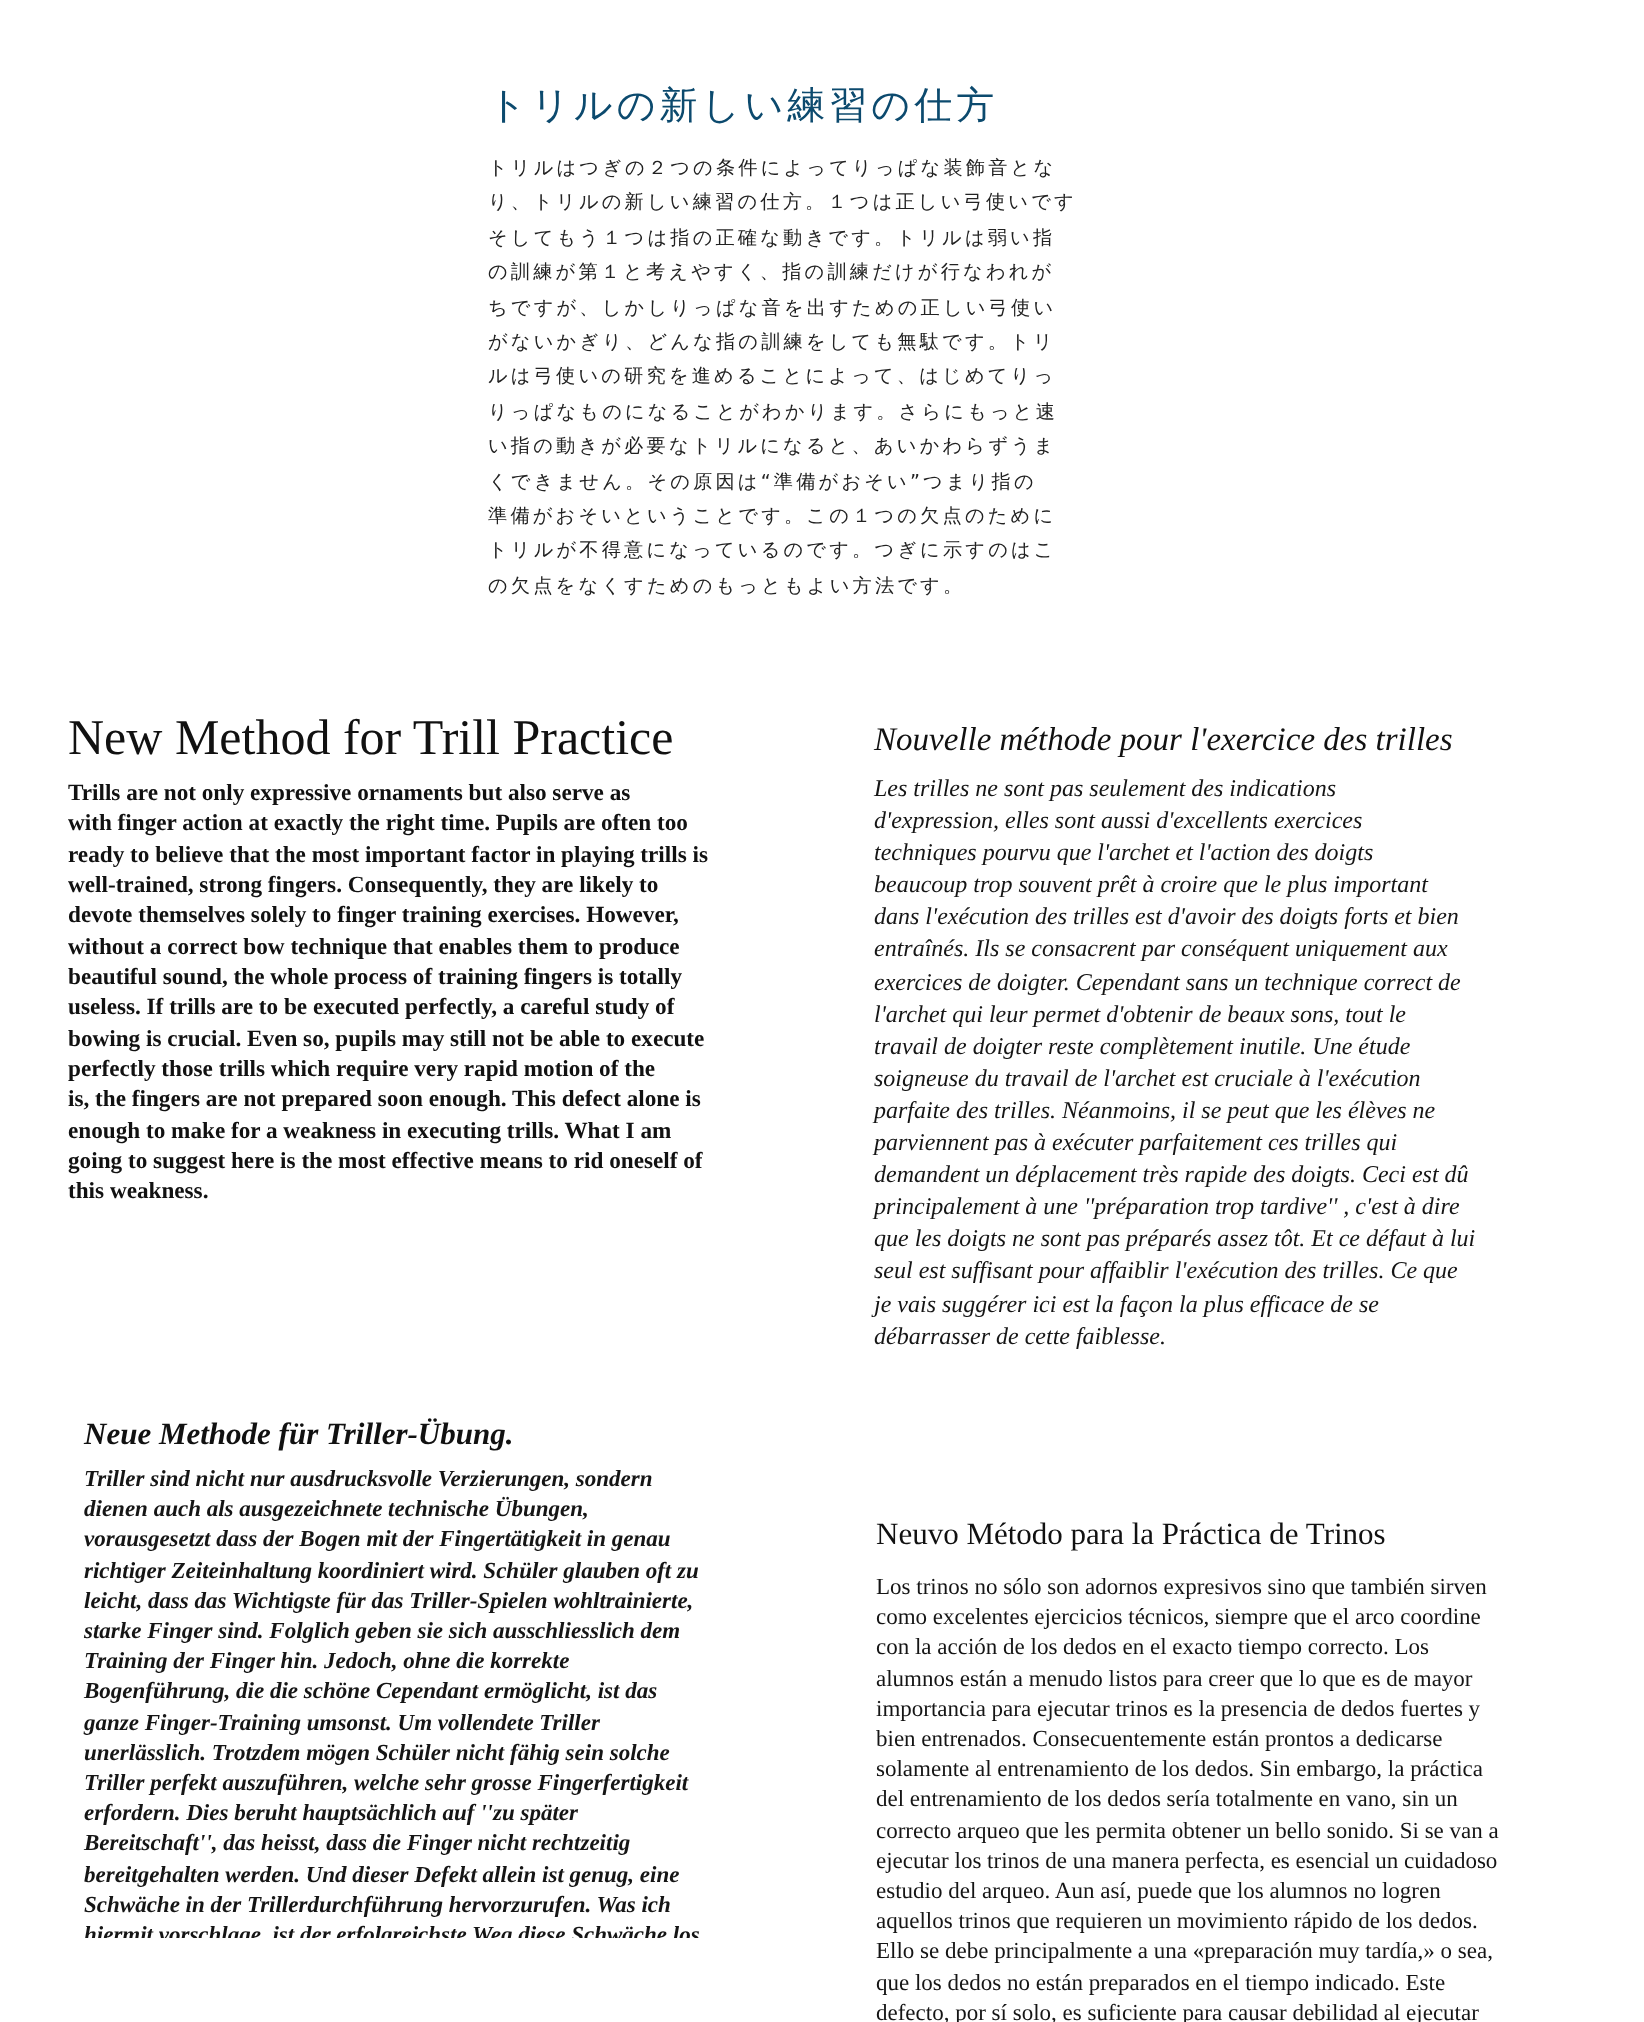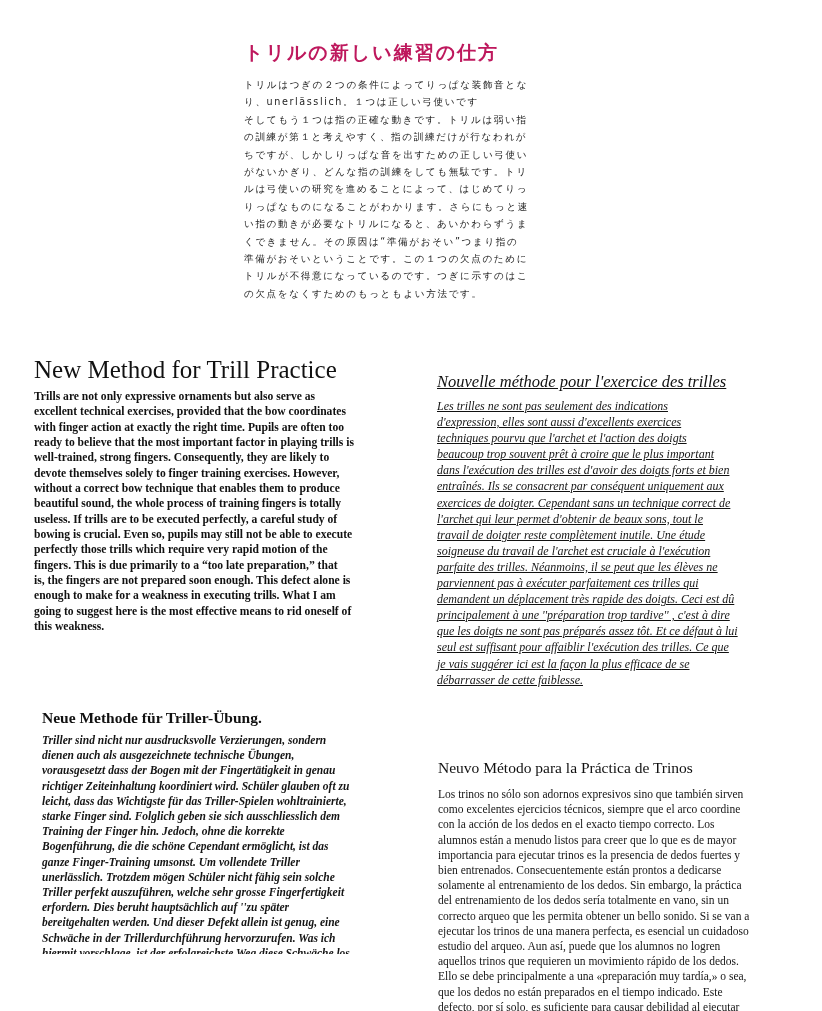--- a/index.html
+++ b/index.html
@@ -21,22 +21,22 @@
     #jp {
       left: 244px;
       top: 40px;
       width: 330px;
     }
     #jp .title {
       font-family: "DejaVu Serif", serif;
       font-size: 19px;
       letter-spacing: 2px;
       margin: 0 0 10px 0;
-      font-weight: bold;
-      color: #be185d;
+      font-weight: normal;
+      color: #0c4a6e;
     }
     #jp .body {
       font-family: "DejaVu Sans", sans-serif;
       font-size: 9.6px;
       line-height: 17.4px;
       letter-spacing: 1.6px;
       color: #222222;
     }
     #jp .body .line {
       display: block;
@@ -61,23 +61,22 @@
       font-size: 11.6px;
       line-height: 15.35px;
       font-weight: bold;
       display: block;
       white-space: nowrap;
       color: #111;
     }
     
     #fr {
       left: 437px;
-      top: 372px;
+      top: 360px;
       width: 360px;
-      text-decoration: underline;
     }
     #fr .title {
       font-family: "Liberation Serif", serif;
       font-style: italic;
       font-size: 16.5px;
       font-weight: normal;
       margin: 0 0 6px 0;
       color: #111;
     }
     #fr .body .line {
@@ -90,20 +89,21 @@
       color: #151515;
     }
     
     #de {
       left: 42px;
       top: 709px;
       width: 370px;
     }
     #de .title {
       font-family: "Liberation Serif", serif;
+      font-style: italic;
       font-weight: bold;
       font-size: 15.5px;
       margin: 0 0 6px 0;
       color: #111;
     }
     #de .body .line {
       font-family: "Liberation Serif", serif;
       font-style: italic;
       font-weight: bold;
       font-size: 11.5px;
@@ -143,50 +143,48 @@
       overflow: hidden;
     }
   </style>
 </head>
 <body>
 
 <div class="section" id="jp">
   <h2 class="title">トリルの新しい練習の仕方</h2>
   <div class="body">
     <span class="line">トリルはつぎの２つの条件によってりっぱな装飾音とな</span>
-    <span class="line">り、unerlässlich。１つは正しい弓使いです</span>
+    <span class="line">り、トリルの新しい練習の仕方。１つは正しい弓使いです</span>
     <span class="line">そしてもう１つは指の正確な動きです。トリルは弱い指</span>
     <span class="line">の訓練が第１と考えやすく、指の訓練だけが行なわれが</span>
     <span class="line">ちですが、しかしりっぱな音を出すための正しい弓使い</span>
     <span class="line">がないかぎり、どんな指の訓練をしても無駄です。トリ</span>
     <span class="line">ルは弓使いの研究を進めることによって、はじめてりっ</span>
     <span class="line">りっぱなものになることがわかります。さらにもっと速</span>
     <span class="line">い指の動きが必要なトリルになると、あいかわらずうま</span>
     <span class="line">くできません。その原因は“準備がおそい”つまり指の</span>
     <span class="line">準備がおそいということです。この１つの欠点のために</span>
     <span class="line">トリルが不得意になっているのです。つぎに示すのはこ</span>
     <span class="line">の欠点をなくすためのもっともよい方法です。</span>
   </div>
 </div>
 
 <div class="section" id="en">
   <h2 class="title">New Method for Trill Practice</h2>
   <div class="body">
     <span class="line">Trills are not only expressive ornaments but also serve as</span>
-    <span class="line">excellent technical exercises, provided that the bow coordinates</span>
     <span class="line">with finger action at exactly the right time. Pupils are often too</span>
     <span class="line">ready to believe that the most important factor in playing trills is</span>
     <span class="line">well-trained, strong fingers. Consequently, they are likely to</span>
     <span class="line">devote themselves solely to finger training exercises. However,</span>
     <span class="line">without a correct bow technique that enables them to produce</span>
     <span class="line">beautiful sound, the whole process of training fingers is totally</span>
     <span class="line">useless. If trills are to be executed perfectly, a careful study of</span>
     <span class="line">bowing is crucial. Even so, pupils may still not be able to execute</span>
     <span class="line">perfectly those trills which require very rapid motion of the</span>
-    <span class="line">fingers. This is due primarily to a “too late preparation,” that</span>
     <span class="line">is, the fingers are not prepared soon enough. This defect alone is</span>
     <span class="line">enough to make for a weakness in executing trills. What I am</span>
     <span class="line">going to suggest here is the most effective means to rid oneself of</span>
     <span class="line">this weakness.</span>
   </div>
 </div>
 
 <div class="section" id="fr">
   <h2 class="title">Nouvelle méthode pour l'exercice des trilles</h2>
   <div class="body">
@@ -219,20 +217,21 @@
     <span class="line">vorausgesetzt dass der Bogen mit der Fingertätigkeit in genau</span>
     <span class="line">richtiger Zeiteinhaltung koordiniert wird. Schüler glauben oft zu</span>
     <span class="line">leicht, dass das Wichtigste für das Triller-Spielen wohltrainierte,</span>
     <span class="line">starke Finger sind. Folglich geben sie sich ausschliesslich dem</span>
     <span class="line">Training der Finger hin. Jedoch, ohne die korrekte</span>
     <span class="line">Bogenführung, die die schöne Cependant ermöglicht, ist das</span>
     <span class="line">ganze Finger-Training umsonst. Um vollendete Triller</span>
     <span class="line">unerlässlich. Trotzdem mögen Schüler nicht fähig sein solche</span>
     <span class="line">Triller perfekt auszuführen, welche sehr grosse Fingerfertigkeit</span>
     <span class="line">erfordern. Dies beruht hauptsächlich auf ''zu später</span>
+    <span class="line">Bereitschaft'', das heisst, dass die Finger nicht rechtzeitig</span>
     <span class="line">bereitgehalten werden. Und dieser Defekt allein ist genug, eine</span>
     <span class="line">Schwäche in der Trillerdurchführung hervorzurufen. Was ich</span>
     <span class="line cut">hiermit vorschlage, ist der erfolgreichste Weg diese Schwäche los</span>
   </div>
 </div>
 
 <div class="section" id="es">
   <h2 class="title">Neuvo Método para la Práctica de Trinos</h2>
   <div class="body">
     <span class="line">Los trinos no sólo son adornos expresivos sino que también sirven</span>

